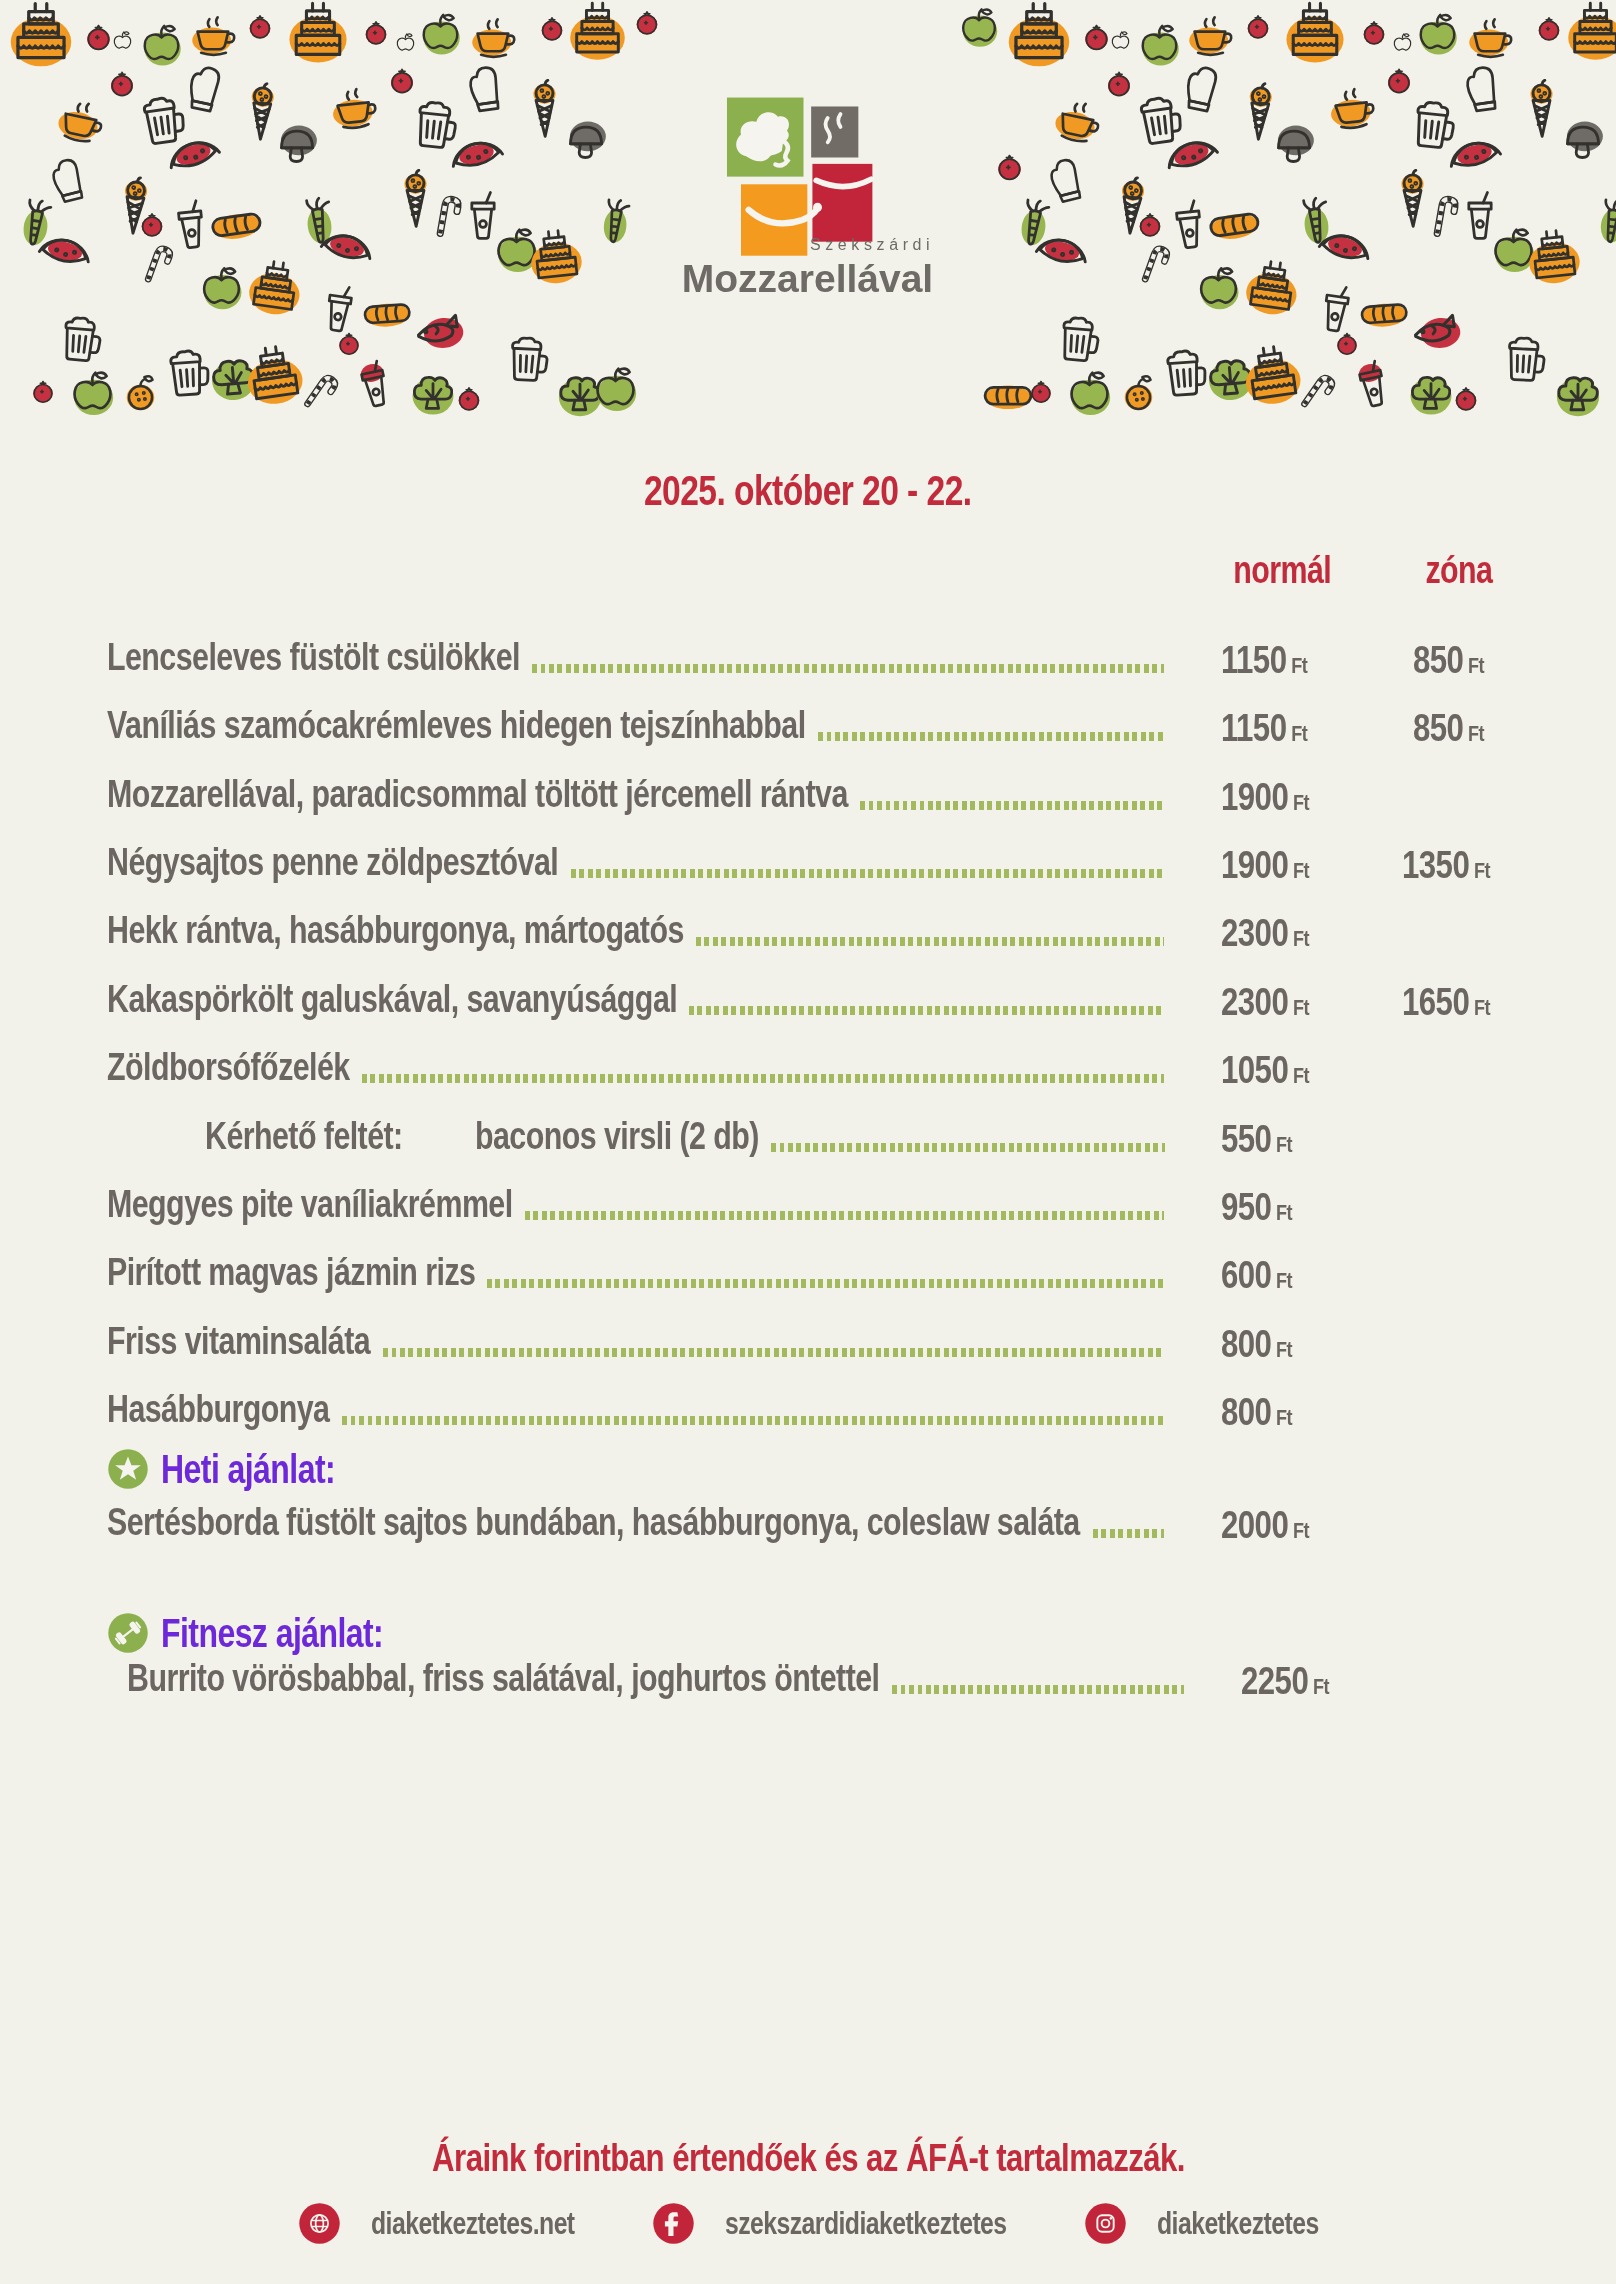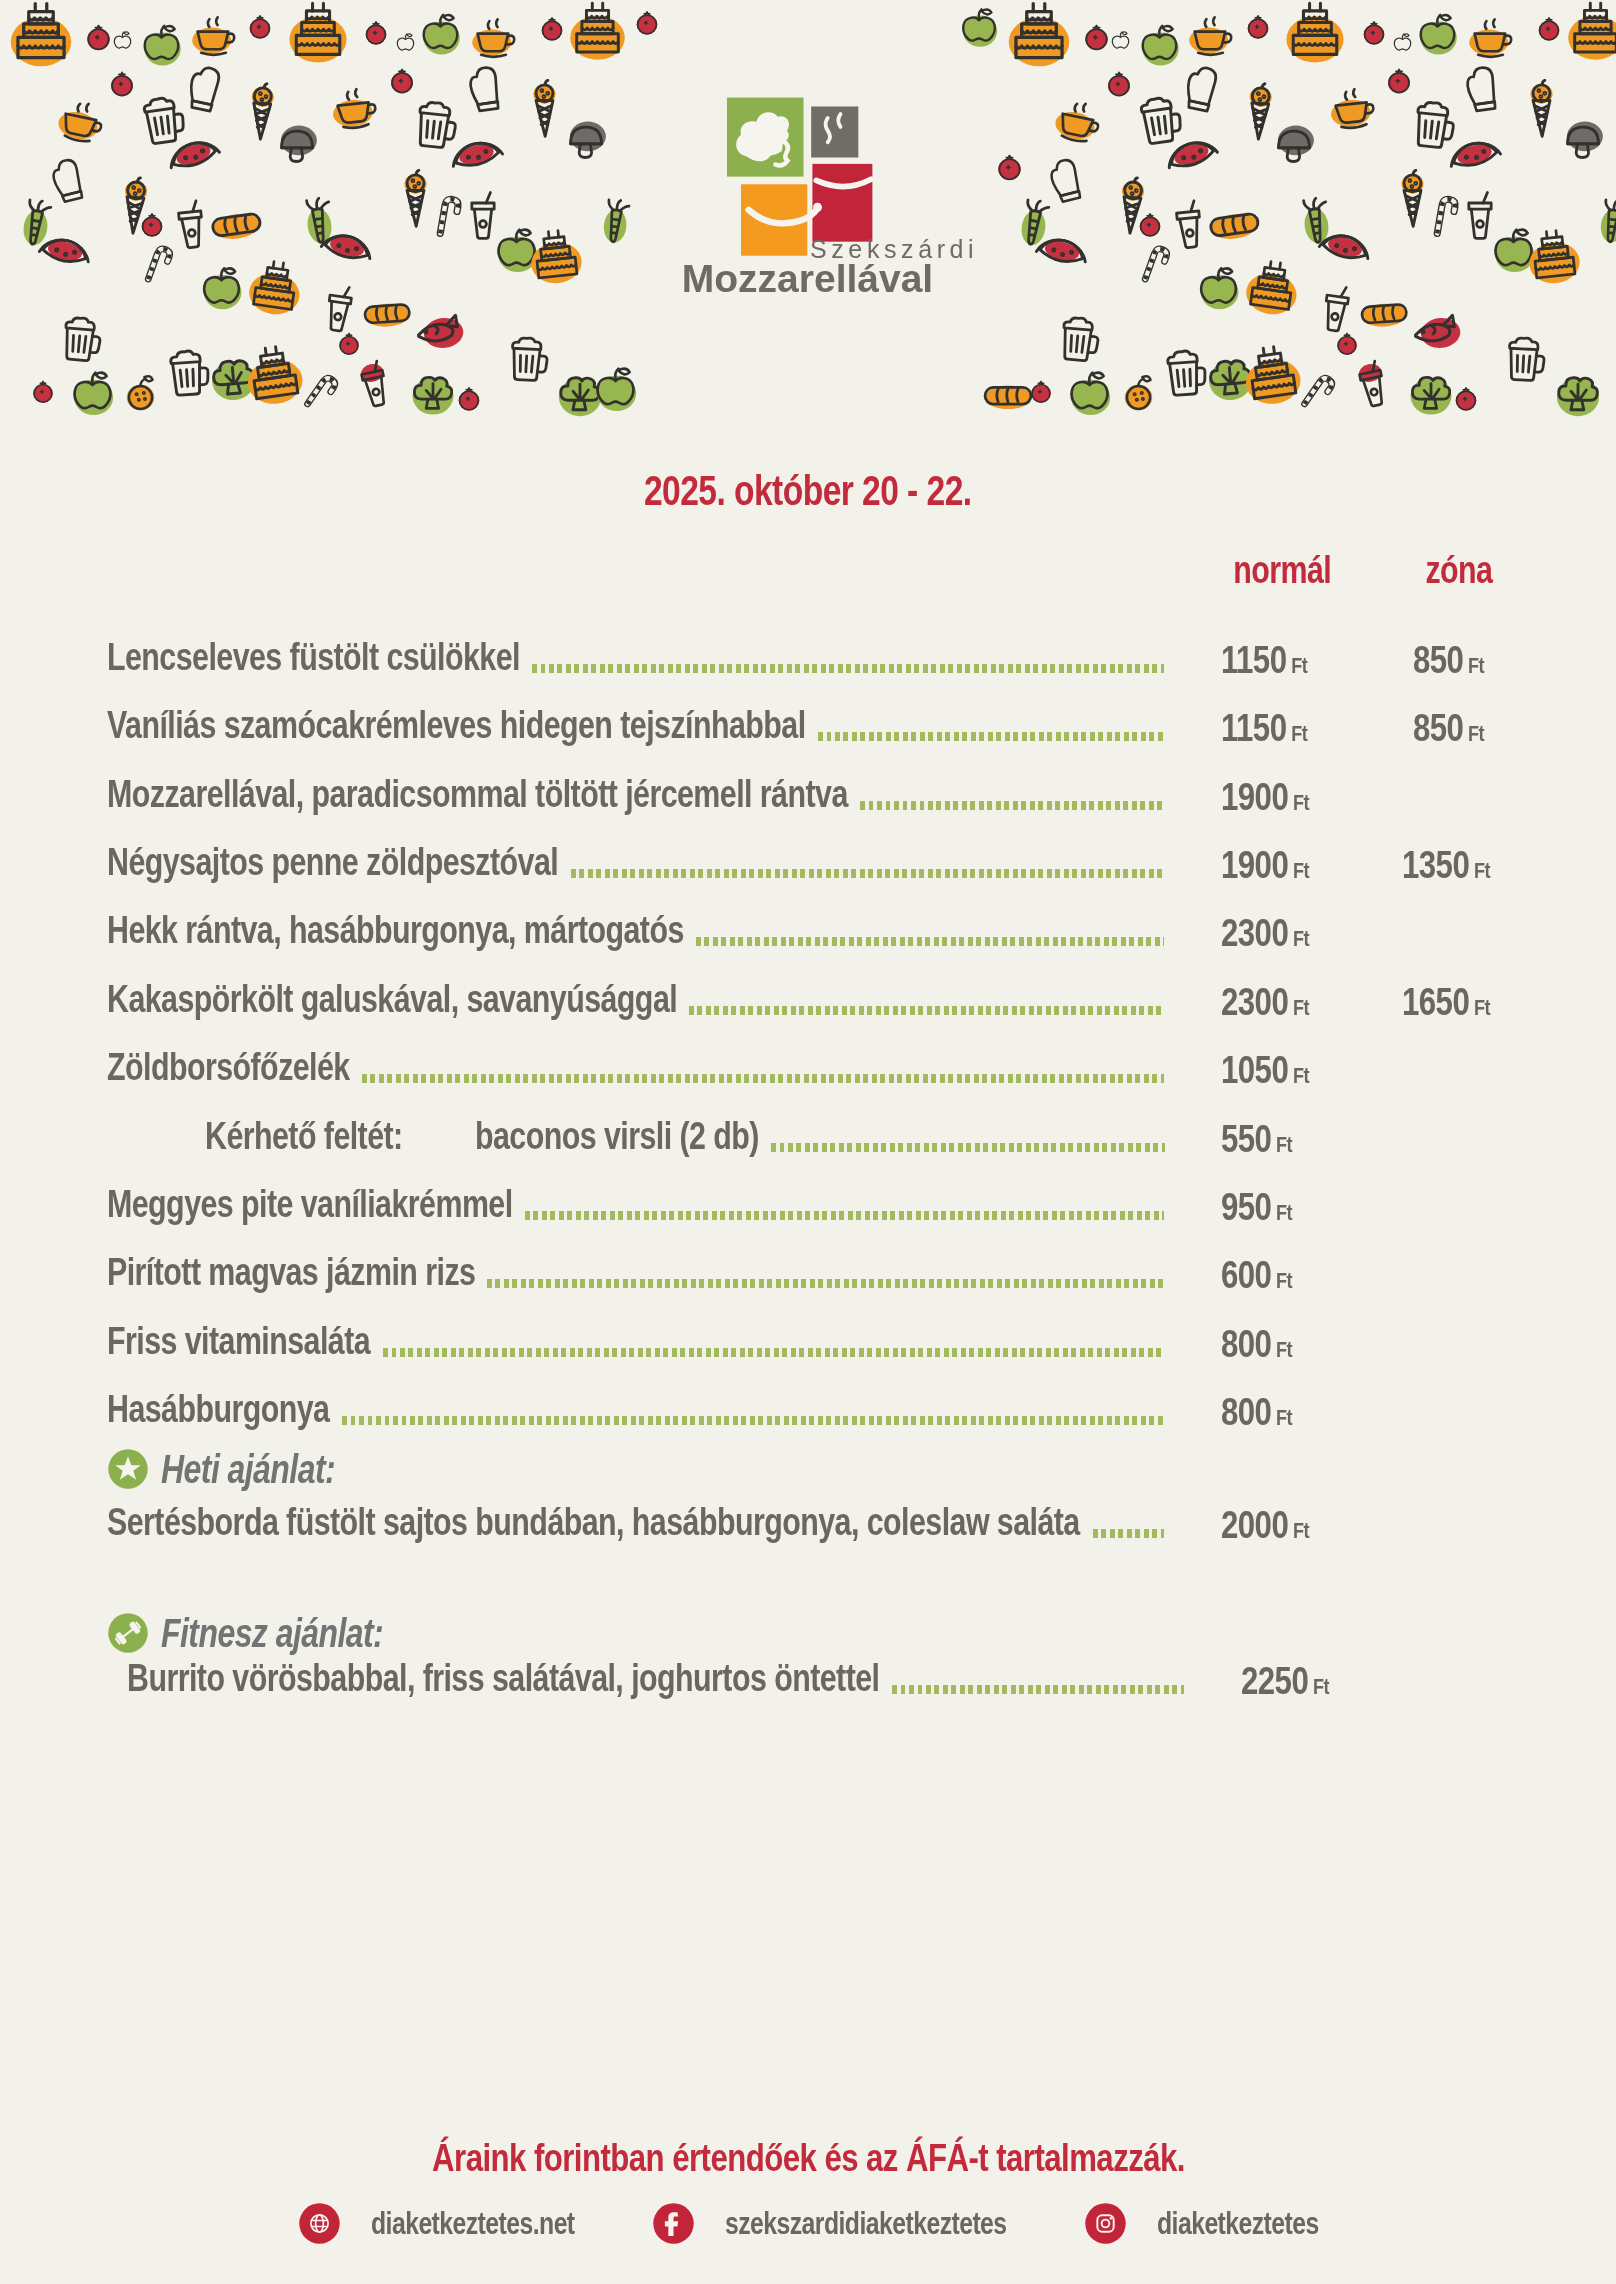--- a/index.html
+++ b/index.html
@@ -12,21 +12,21 @@
   
   #pattern{position:absolute;left:0;top:0;width:100%;height:449px;}
   .doodle{position:absolute;overflow:visible;}
   .ln{stroke:#33312D;stroke-width:4.5;fill:none;stroke-linecap:round;stroke-linejoin:round;}
   .blob{fill:var(--blob,transparent);}
   .cane-o{stroke:#33312D;stroke-width:13;fill:none;stroke-linecap:round;}
   .cane-i{stroke:#F2F1EA;stroke-width:8;fill:none;stroke-linecap:round;}
   .cane-s{stroke:#33312D;stroke-width:8;fill:none;stroke-dasharray:7 10;}
   
   #logo{position:absolute;left:719px;top:95px;width:169px;height:169px;}
-  #logo-subtitle{position:absolute;left:810px;top:237px;font-size:25px;letter-spacing:4.6px;color:#6E6A65;line-height:1;}
+  #logo-subtitle{position:absolute;left:810px;top:237px;font-size:16px;letter-spacing:4.6px;color:#6E6A65;line-height:1;}
   #logo-title{position:absolute;left:651px;top:259px;width:313px;text-align:center;
               font-size:39px;font-weight:700;color:#6E6A65;line-height:1.05;}
   
   #date-title{position:absolute;top:470px;left:0;width:100%;text-align:center;font-size:42px;color:#C22B3C;line-height:1;}
   .colhead{position:absolute;top:551px;text-align:center;font-size:38px;color:#C22B3C;line-height:1;}
   #colhead-normal{left:1221px;width:104px;}
   #colhead-zona{left:1400px;width:117px;}
   
   #menu-rows{position:absolute;top:617px;left:107px;right:0;height:827px;}
   .mrow{position:absolute;left:0;right:0;height:68px;}
@@ -37,21 +37,21 @@
   .leader{flex:1 1 auto;min-width:0;height:8.5px;margin:0 3.9px 5.9px 11.7px;
           background:repeating-linear-gradient(90deg,#A2BA5D 0 4.6px,transparent 4.6px 8.5px);}
   .price{position:absolute;bottom:6.5px;line-height:1;}
   .pnormal{left:1114px;}
   .pzona{left:1249px;width:202px;text-align:center;}
   .pnum{font-size:39px;color:#6B6661;font-weight:700;}
   .ft{font-size:.58em;margin-left:5.9px;}
   
   .sp-head{position:absolute;left:107px;height:43px;display:flex;align-items:center;gap:11.7px;}
   #sp1-head{top:1447px;} #sp2-head{top:1603px;margin-top:8px;}
-  .sp-title{font-size:40px;color:#737373;line-height:1;font-style:italic;}
+  .sp-title{font-size:40px;color:#6d28d9;line-height:1;}
   .badge{width:42px;height:42px;}
   .sp-row{position:absolute;left:107px;right:0;height:68px;}
   #sp1-row{top:1482px;} #sp2-row{top:1638px;margin-left:20px;}
   
   #footer-note{position:absolute;top:2138px;left:0;width:100%;text-align:center;font-size:39px;color:#C22B3C;line-height:1;}
   #social-row{position:absolute;top:2202px;left:0;width:100%;display:flex;justify-content:center;align-items:center;gap:78px;}
   .social{display:flex;align-items:center;gap:30px;}
   .social-label{font-size:31px;color:#6B6661;line-height:1;}
   .sicon{width:43px;height:43px;}
 </style>

